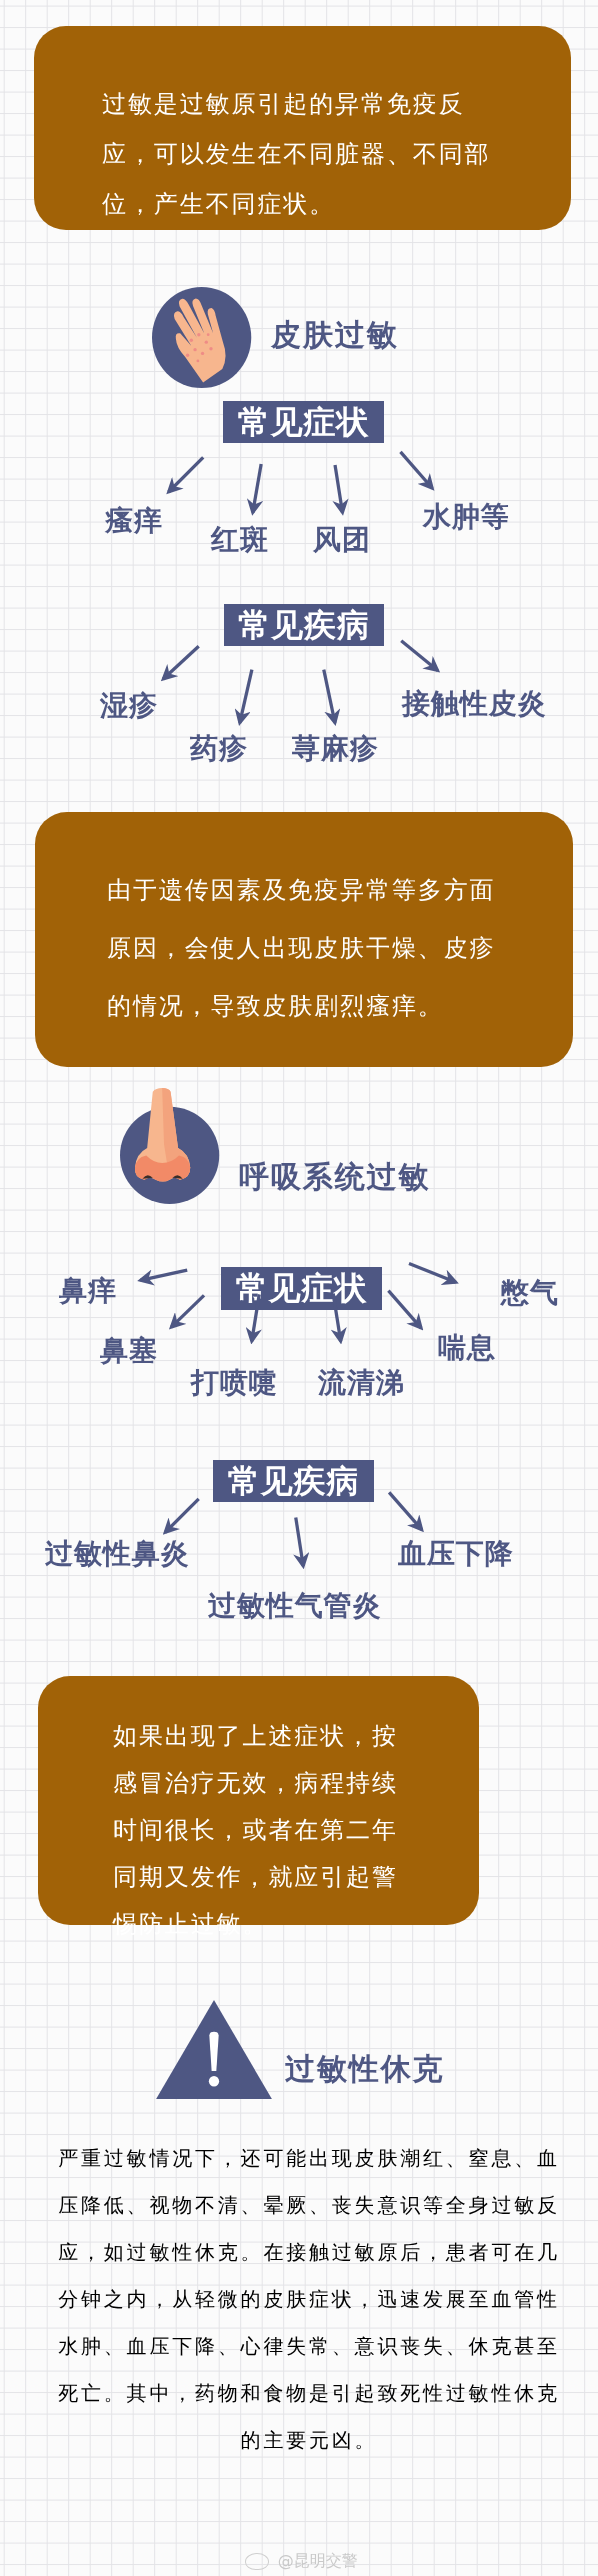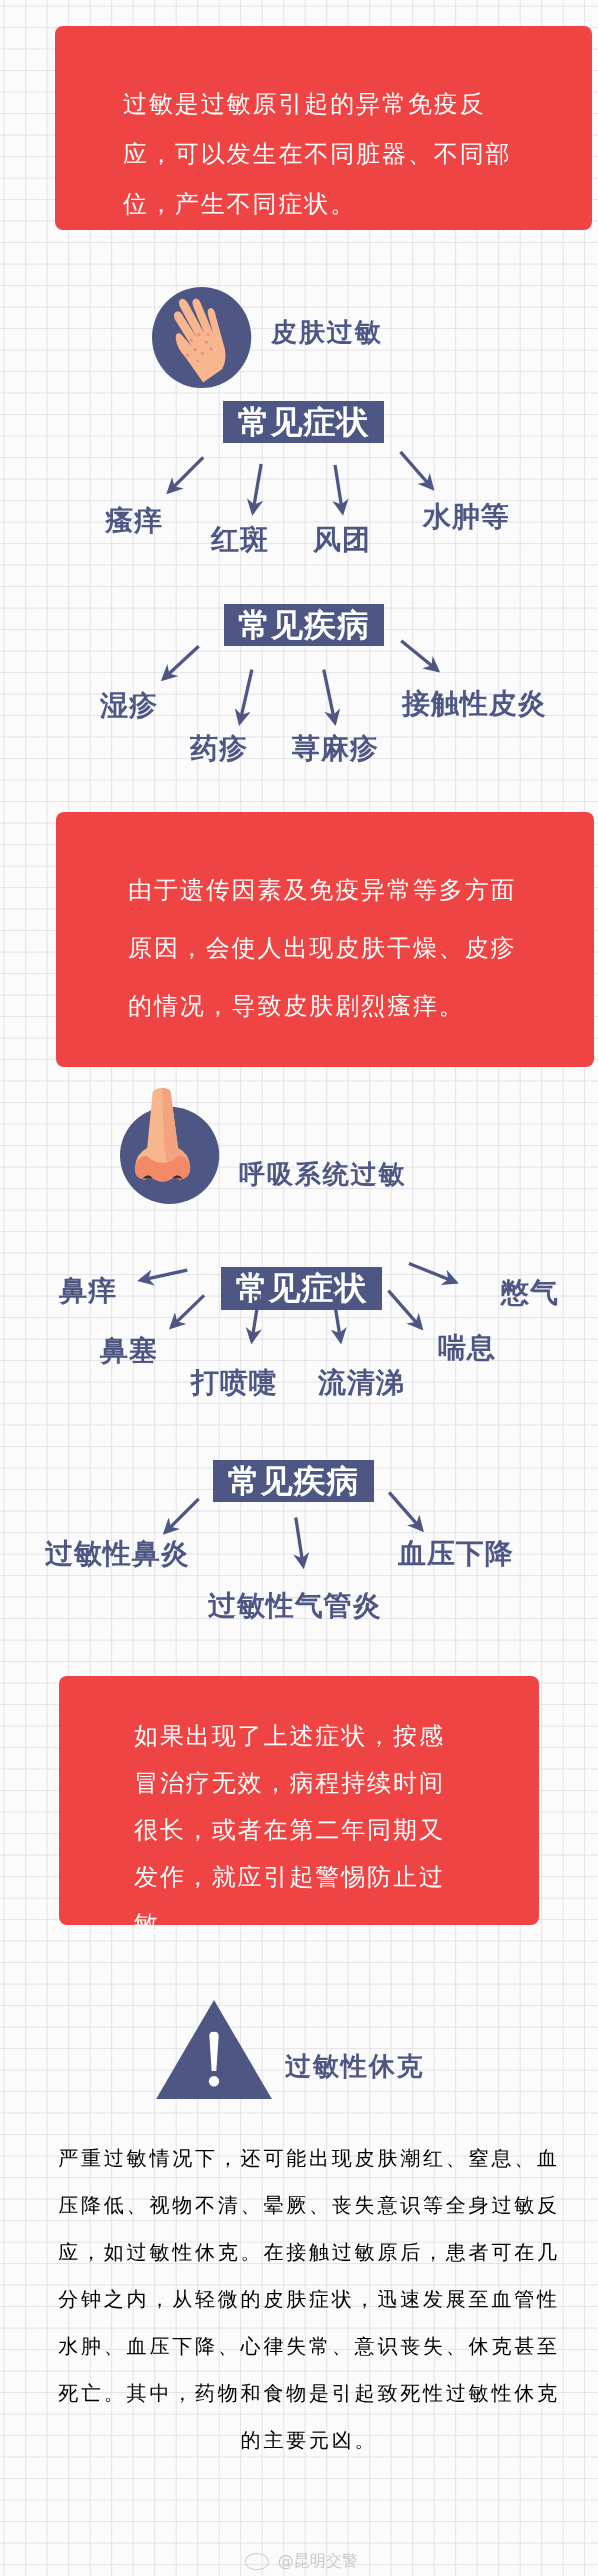--- a/index.html
+++ b/index.html
@@ -7,41 +7,41 @@
     width: 599px; height: 2576px; position: relative; overflow: hidden;
     background-color: #fbfbfb;
     background-image:
       linear-gradient(to right, #e3e3e6 0.9px, transparent 0.9px),
       linear-gradient(to bottom, #e3e3e6 0.9px, transparent 0.9px);
     background-size: 21.5px 21.5px;
     background-position: 3.7px 5.6px;
     font-family: "DejaVu Sans", "Liberation Sans", sans-serif;
   }
   .card {
-    position: absolute; background: #ef4444; border-radius: 8px;
-    color: #ffffff; box-sizing: border-box; margin-left: 21px;
+    position: absolute; background: #a16207; border-radius: 32px;
+    color: #ffffff; box-sizing: border-box;
   }
   .card p {
     margin: 0; font-size: 24px; line-height: 50px; letter-spacing: 1.9px;
     font-family: "DejaVu Sans", sans-serif;
   }
   .label-box {
     position: absolute; background: #4e5783; color: #fff;
     font-size: 32px; font-weight: bold; text-align: center;
     letter-spacing: 0.9px; box-sizing: border-box;
     font-family: "DejaVu Sans", sans-serif;
   }
   .node {
     position: absolute; color: #4e5783; font-weight: bold;
     font-size: 28px; white-space: nowrap; letter-spacing: 0.9px;
     font-family: "DejaVu Sans", sans-serif;
   }
   .section-title {
     position: absolute; color: #4e5783; font-weight: bold;
-    font-size: 26px; white-space: nowrap; letter-spacing: 1.9px;
+    font-size: 30px; white-space: nowrap; letter-spacing: 1.9px;
     font-family: "DejaVu Sans", sans-serif;
   }
   .body-text {
     position: absolute; left: 54px; width: 510px; color: #000000;
     font-size: 20px; line-height: 47px; letter-spacing: 2.8px;
     font-family: "DejaVu Sans", sans-serif;
     text-align: center;
   }
   .watermark {
     position: absolute; color: #c9c9c9; font-size: 16px;
@@ -152,21 +152,21 @@
     <line x1="212" y1="1602" x2="176" y2="1638"></line>
     <line x1="316" y1="1622" x2="324" y2="1674"></line>
     <line x1="416" y1="1595" x2="451" y2="1635"></line>
   </g>
 </svg>
 
 <div class="node" style="left:45px; top:1535px;">过敏性鼻炎</div>
 <div class="node" style="left:398px; top:1535px;">血压下降</div>
 <div class="node" style="left:208px; top:1587px;">过敏性气管炎</div>
 
-<div class="card" style="left:38px; top:1676px; width:480px; height:249px; padding:37px 72px 0 75px;">
+<div class="card" style="left:38px; top:1676px; width:441px; height:249px; padding:37px 72px 0 75px;">
   <p style="line-height:47px;">如果出现了上述症状，按感冒治疗无效，病程持续时间很长，或者在第二年同期又发作，就应引起警惕防止过敏。</p>
 </div>
 
 <svg width="116" height="99" style="left:156px; top:2000px;" viewBox="0 0 124 106">
   <polygon points="62,0 124,106 0,106" fill="#4e5783"></polygon>
   <path d="M57 38 Q57 34 62 34 Q67 34 67 38 L64.5 76 L59.5 76 Z" fill="#ffffff"></path>
   <circle cx="62" cy="87" r="5.5" fill="#ffffff"></circle>
 </svg>
 <div class="section-title" style="left:285px; top:2049px;">过敏性休克</div>
 

